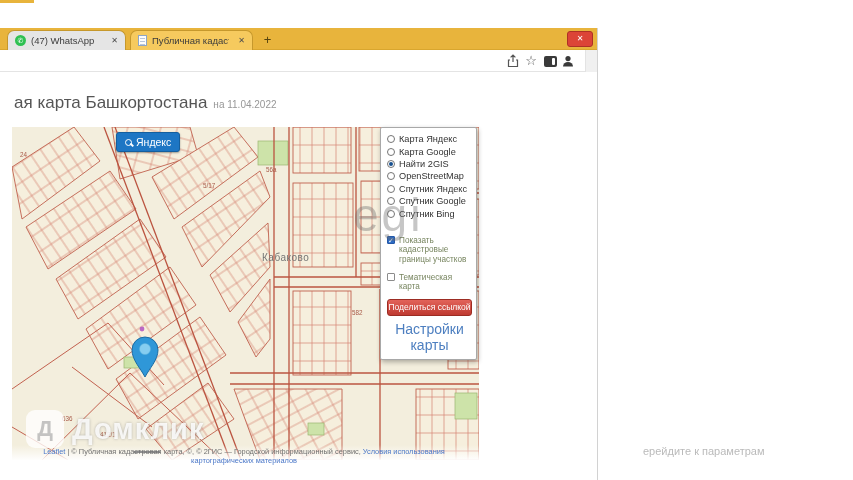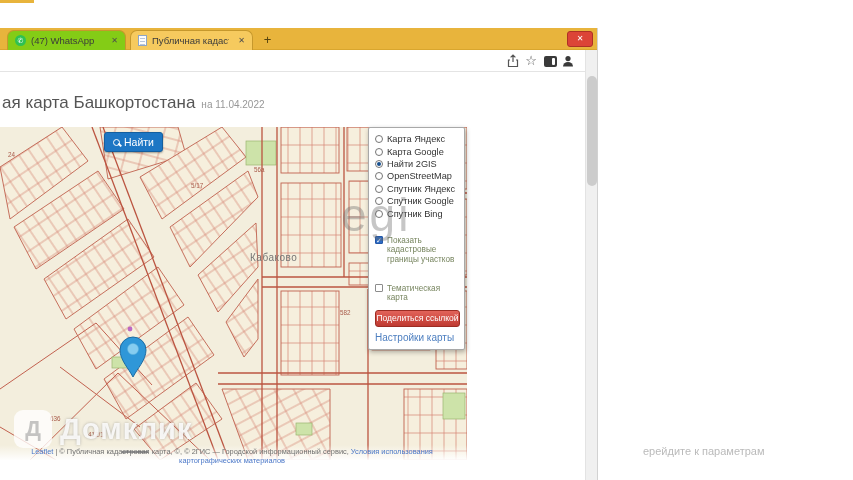--- a/index.html
+++ b/index.html
@@ -6,21 +6,21 @@
   html,body { width:853px; height:480px; overflow:hidden; background:#fff;
     font-family:"Liberation Sans", sans-serif; }
   #screen { position:relative; width:853px; height:480px; background:#ffffff; overflow:hidden; }
 
   
   .top-sliver { position:absolute; left:0; top:0; width:34px; height:3px; background:#e8b43c; }
 
   
   .tabstrip { position:absolute; left:0; top:28px; width:597px; height:22px;
     background:#e8b43c; border-bottom:1px solid #d9a62e; }
-  .tab { position:absolute; top:2px; height:20px; background:#84cc16;
+  .tab { position:absolute; top:2px; height:20px; background:#e5e5e5;
     border:1px solid #c6982c; border-bottom:none; border-radius:7px 7px 0 0;
     display:flex; align-items:center; gap:5px; padding:0 7px; font-size:9.5px; color:#3b3b3b; }
   .tab.active { background:#f6ca5e; }
   .tab-label { white-space:nowrap; overflow:hidden; text-overflow:clip; flex:1; }
   .tab-close { font-size:8px; color:#4d4d4d; margin-left:4px; }
   .favicon-wa { width:11px; height:11px; border-radius:50%; background:#2fc152; color:#fff;
     font-size:7px; line-height:11px; text-align:center; flex:none; }
   .favicon-doc { width:9px; height:11px; background:#fdfdfd; border:1px solid #8fa6c4; flex:none;
     background-image:repeating-linear-gradient(#b9c6da 0 1px, transparent 1px 3px);
     background-size:5px 7px; background-position:1px 2px; background-repeat:no-repeat; }
@@ -40,51 +40,51 @@
     background:#fff; border-radius:1px; }
   .icon-kebab { font-size:12px; line-height:14px; text-align:center; color:#444; }
 
   .win-edge { position:absolute; left:597px; top:28px; width:1px; height:452px; background:#d2d2d2; }
   .scrollbar { position:absolute; left:585px; top:50px; width:12px; height:430px;
     background:#f0f0f0; border-left:1px solid #e3e3e3; }
   .scroll-thumb { position:absolute; left:1px; top:26px; width:10px; height:110px;
     background:#ccc; border-radius:5px; }
 
   
-  .content { position:absolute; left:0; top:72px; width:585px; height:408px; background:#fff; }
+  .content { position:absolute; left:12px; top:72px; width:585px; height:408px; background:#fff; }
   .page-title { position:absolute; left:2px; top:21px; font-size:17px; color:#555; white-space:nowrap; }
   .page-title .date { font-size:10px; color:#979797; margin-left:6px; }
 
   .map-wrap { position:absolute; left:0; top:55px; width:511px; height:333px; }
 
   .find-btn { position:absolute; left:104px; top:60px; height:20px; padding:0 8px;
     background:#1d76c4; border:1px solid #155f9e; border-radius:3px; color:#fff; font-size:10.5px;
     display:flex; align-items:center; gap:4px; box-shadow:0 1px 2px rgba(0,0,0,.35); z-index:6; }
   .mag { width:7px; height:7px; border:1.5px solid #fff; border-radius:50%; position:relative; flex:none; }
   .mag::after { content:""; position:absolute; width:4px; height:1.5px; background:#fff;
     transform:rotate(45deg); right:-3px; bottom:-1px; }
 
   
   .panel { position:absolute; left:368px; top:55px; width:97px; background:#fff;
     border:1px solid #a8a8a8; border-radius:2px; box-shadow:1px 2px 5px rgba(0,0,0,.3);
     padding:5px 4px 6px 6px; z-index:7; }
   .radio-row { display:flex; align-items:center; gap:4px; height:12.4px; font-size:9.2px; color:#333; }
   .radio { width:8px; height:8px; border:1px solid #757575; border-radius:50%; background:#fff;
     flex:none; display:flex; align-items:center; justify-content:center; }
   .radio.sel::after { content:""; width:4px; height:4px; border-radius:50%; background:#17508f; }
-  .chk-row { display:flex; gap:4px; margin-top:19px; }
+  .chk-row { display:flex; gap:4px; margin-top:8px; }
   .chk-row.first { margin-top:16px; }
   .chk { width:8px; height:8px; border:1px solid #8c8c8c; background:#fff; flex:none;
     font-size:7px; line-height:8px; text-align:center; color:#fff; border-radius:1px; }
   .chk.on { background:#2d6bc4; border-color:#2458a8; }
   .chk-label { font-size:8.2px; color:#77855f; line-height:1.18; }
   .share-btn { display:block; width:100%; height:17px; margin-top:7px;
     background:linear-gradient(#e2635a,#bf3a31); border:1px solid #9c2c23; border-radius:3px;
     color:#fff; font-size:8.5px; line-height:15px; text-align:center; }
-  .settings-link { display:block; text-align:left; margin-top:5px; color:#4d7fc0; font-size:10px; }
+  .settings-link { display:block; text-align:center; margin-top:5px; color:#4d7fc0; font-size:14px; }
 
   
   .attribution { position:absolute; left:0; top:375px; width:464px; text-align:center;
     font-size:7.4px; color:#707070; line-height:1.25; z-index:5; }
   .attribution .lnk { color:#4a77c8; }
   .scale-dash { position:absolute; left:122px; top:379px; width:26px; height:2px; background:#8f8f8f; z-index:5; }
 
   .domclick { position:absolute; left:14px; top:338px; display:flex; align-items:center; gap:8px; z-index:6; }
   .dom-logo { width:38px; height:38px; background:rgba(255,255,255,.78); border-radius:9px;
     display:flex; align-items:center; justify-content:center; font-weight:bold; font-size:22px;
@@ -250,21 +250,21 @@
 
         <g>
           <path d="M133,250 C129,242 120,233 120,223 a13,13 0 1 1 26,0 c0,10 -9,19 -13,27 z" fill="#2f97d8" stroke="#1c6ca3" stroke-width="1"></path>
           <circle cx="133" cy="222" r="5.5" fill="#86cdf0" stroke="#5eb2dd" stroke-width="0.5"></circle>
         </g>
       </svg>
     </div>
 
     <div class="find-btn">
       <span class="mag"></span>
-      <span>Найти</span>
+      <span>Яндекс</span>
     </div>
 
     <div class="panel">
       <div class="radio-row">
         <span class="radio"></span>
         <span>Карта Яндекс</span>
       </div>
       <div class="radio-row">
         <span class="radio"></span>
         <span>Карта Google</span>

